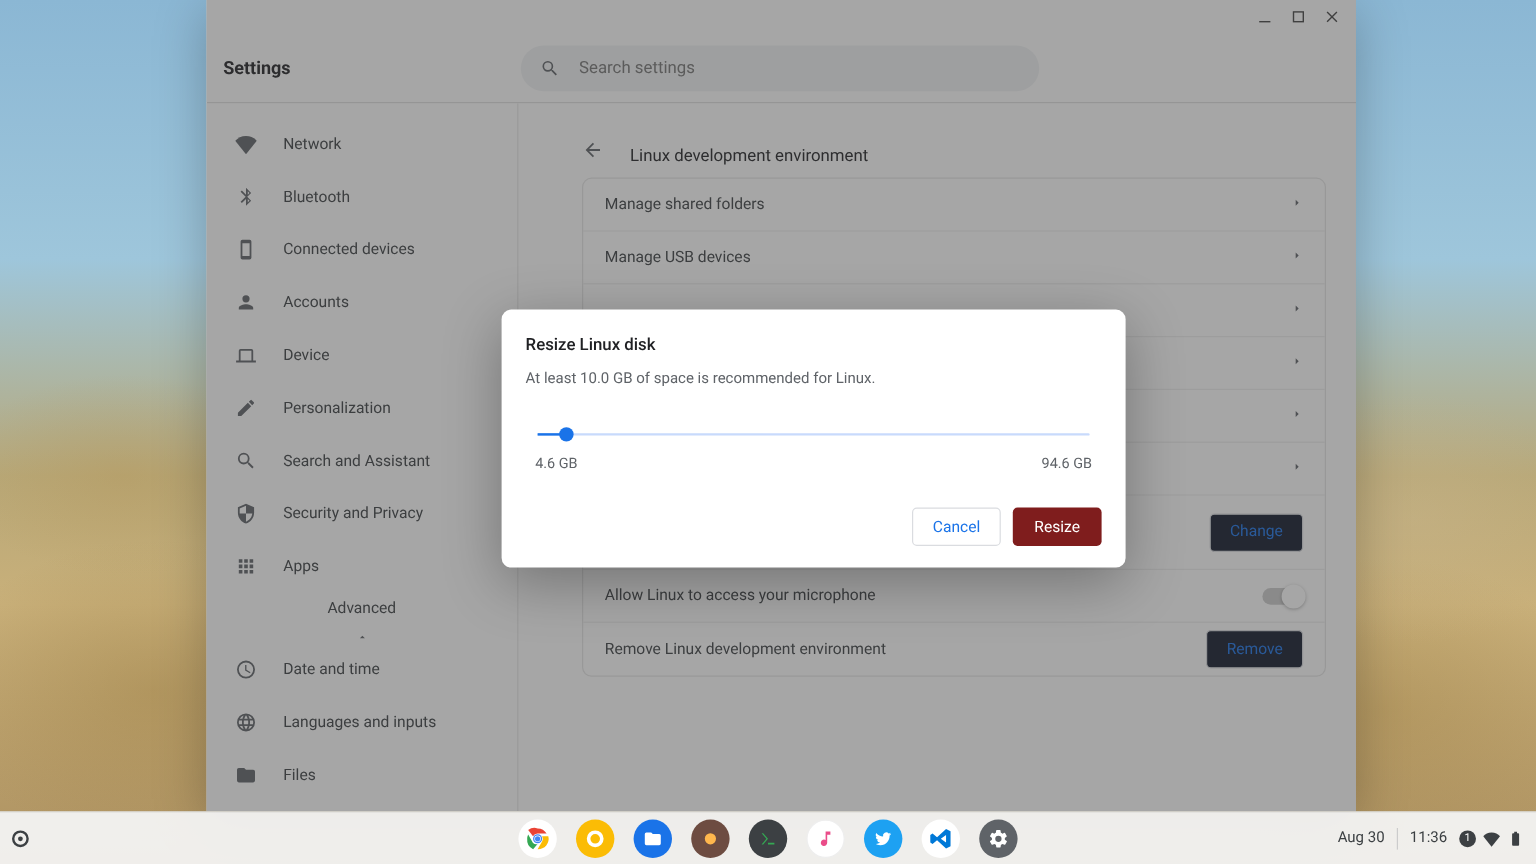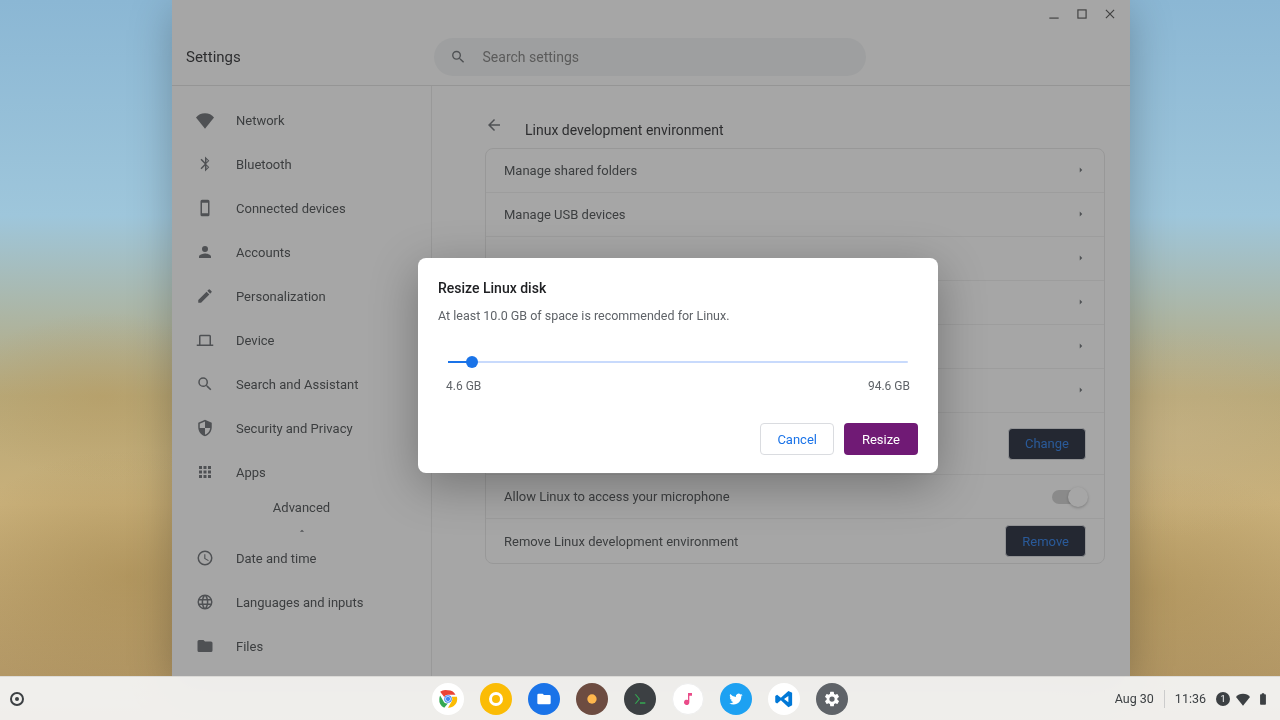--- a/index.html
+++ b/index.html
@@ -19,21 +19,21 @@
 .window {
   position: absolute; left: 172px; top: 0; width: 958px; height: 676px;
   background: #fff; display: flex; flex-direction: column;
   box-shadow: 0 10px 40px rgba(0,0,0,.25);
 }
 .titlebar { height: 28px; display: flex; justify-content: flex-end; align-items: center; padding: 0 6px; }
 .titlebar .tb-btn { width: 28px; height: 28px; display: flex; align-items: center; justify-content: center; cursor: pointer; color: #444; }
 .titlebar svg { width: 14px; height: 14px; }
 
 .topbar { height: 58px; display: flex; align-items: center; padding: 0 14px; border-bottom: 1px solid #e0e0e0; }
-.app-title { font-size: 15px; color: #202124; font-weight: 400; width: 248px; }
+.app-title { font-size: 15px; color: #202124; font-weight: 700; width: 248px; }
 .searchbox { flex: 0 0 432px; height: 38px; background: #f1f3f4; border-radius: 19px; display: flex; align-items: center; padding: 0 16px; color: #5f6368; }
 .searchbox svg { width: 18px; height: 18px; margin-right: 16px; fill: #5f6368; }
 .searchbox input { border: none; background: transparent; outline: none; font-size: 14px; color: #202124; width: 100%; }
 
 .body { display: flex; flex: 1; overflow: hidden; gap: 28px; }
 .sidebar { width: 260px; padding: 12px 8px; border-right: 1px solid #e8e8e8; overflow: hidden; color: #3c4043; }
 .side-item { height: 44px; display: flex; align-items: center; padding: 0 16px; border-radius: 6px; font-size: 13px; cursor: pointer; }
 .side-item svg { width: 18px; height: 18px; margin-right: 22px; fill: #5f6368; }
 .side-section { font-size: 13px; padding: 0 16px; height: 36px; display: flex; align-items: center; justify-content: space-between; color: #3c4043; margin-top: 6px; cursor: pointer; flex-direction: column; }
 
@@ -60,21 +60,21 @@
 }
 .dlg-title { font-size: 14px; color: #202124; font-weight: 500; margin-bottom: 12px; }
 .dlg-desc { font-size: 12.5px; color: #5f6368; margin-bottom: 30px; }
 .slider-wrap { position: relative; height: 24px; }
 .slider-track { position: absolute; left: 10px; right: 10px; top: 8px; height: 2px; background: #c8dafc; border-radius: 2px; }
 .slider-fill { position: absolute; left: 10px; width: 22px; top: 8px; height: 2px; background: #1a73e8; }
 .slider-thumb { position: absolute; left: 28px; top: 3px; width: 12px; height: 12px; background: #1a73e8; border-radius: 50%; }
 .slider-labels { display: flex; justify-content: space-between; font-size: 12px; color: #5f6368; margin-top: 2px; padding: 0 8px; }
 .dlg-actions { display: flex; justify-content: flex-end; gap: 10px; margin-top: 30px; }
 .btn-text { border: 1px solid #dadce0; background: #fff; color: #1a73e8; font-size: 13px; height: 32px; padding: 0 16px; border-radius: 4px; cursor: pointer; }
-.btn-primary { border: none; background: #701a75; color: #fff; font-size: 13px; height: 32px; padding: 0 18px; border-radius: 4px; cursor: pointer; }
+.btn-primary { border: none; background: #7f1d1d; color: #fff; font-size: 13px; height: 32px; padding: 0 18px; border-radius: 4px; cursor: pointer; }
 
 .shelf {
   position: absolute; left: 0; right: 0; bottom: 0; height: 44px;
   background: rgba(245,246,247,.92); display: flex; align-items: center; padding: 0 10px;
   border-top: 1px solid rgba(0,0,0,.08);
 }
 .launcher-dot { width: 14px; height: 14px; border: 2px solid #3c4043; border-radius: 50%; position: relative; cursor: pointer; }
 .launcher-dot::after { content: ""; position: absolute; left: 3px; top: 3px; width: 4px; height: 4px; background: #3c4043; border-radius: 50%; }
 .shelf-center { position: absolute; left: 50%; transform: translateX(-50%); display: flex; gap: 16px; align-items: center; }
 .shelf-app { width: 32px; height: 32px; border-radius: 50%; display: flex; align-items: center; justify-content: center; cursor: pointer; position: relative; }
@@ -139,29 +139,29 @@
             <span>Connected devices</span>
           </div>
         <div class="side-item">
             <svg viewBox="0 0 24 24">
               <path d="M12 12a4 4 0 1 0-4-4 4 4 0 0 0 4 4zm0 2c-2.67 0-8 1.34-8 4v2h16v-2c0-2.66-5.33-4-8-4z"></path>
             </svg>
             <span>Accounts</span>
           </div>
         <div class="side-item">
             <svg viewBox="0 0 24 24">
+              <path d="M20 18V7a2 2 0 0 0-2-2H6a2 2 0 0 0-2 2v11H1v2h22v-2h-3zM6 7h12v11H6V7z"></path>
+            </svg>
+            <span>Device</span>
+          </div>
+        <div class="side-item">
+            <svg viewBox="0 0 24 24">
               <path d="M3 17.25V21h3.75L17.81 9.94l-3.75-3.75L3 17.25zM20.71 7.04a1 1 0 0 0 0-1.41l-2.34-2.34a1 1 0 0 0-1.41 0l-1.83 1.83 3.75 3.75 1.83-1.83z"></path>
             </svg>
             <span>Personalization</span>
-          </div>
-        <div class="side-item">
-            <svg viewBox="0 0 24 24">
-              <path d="M20 18V7a2 2 0 0 0-2-2H6a2 2 0 0 0-2 2v11H1v2h22v-2h-3zM6 7h12v11H6V7z"></path>
-            </svg>
-            <span>Device</span>
           </div>
         <div class="side-item">
             <svg viewBox="0 0 24 24">
               <path d="M15.5 14h-.79l-.28-.27A6.47 6.47 0 0 0 16 9.5 6.5 6.5 0 1 0 9.5 16a6.47 6.47 0 0 0 4.23-1.57l.27.28v.79l5 4.99L20.49 19l-4.99-5zM9.5 14A4.5 4.5 0 1 1 14 9.5 4.5 4.5 0 0 1 9.5 14z"></path>
             </svg>
             <span>Search and Assistant</span>
           </div>
         <div class="side-item">
             <svg viewBox="0 0 24 24">
               <path d="M12 1 3 5v6c0 5.55 3.84 10.74 9 12 5.16-1.26 9-6.45 9-12V5l-9-4zm0 11h7c-.53 4.12-3.28 7.79-7 8.94V12H5V6.3l7-3.11V12z"></path>

